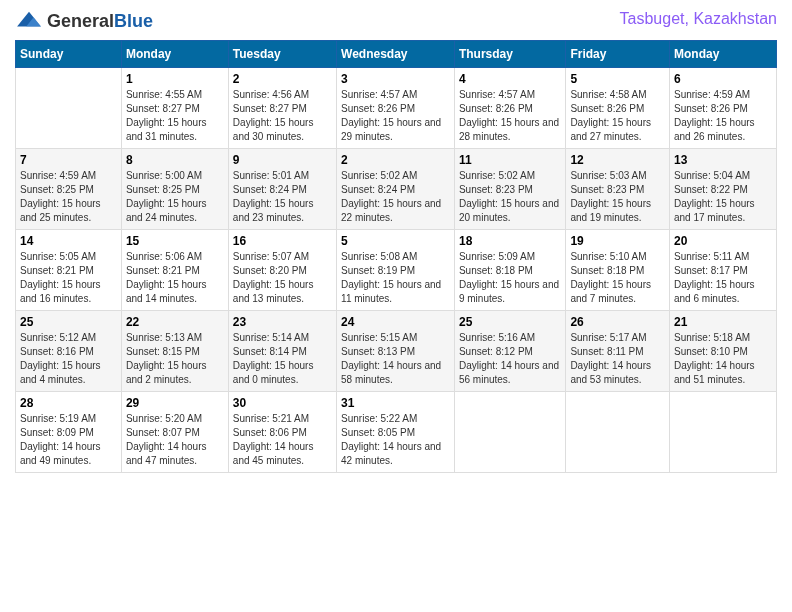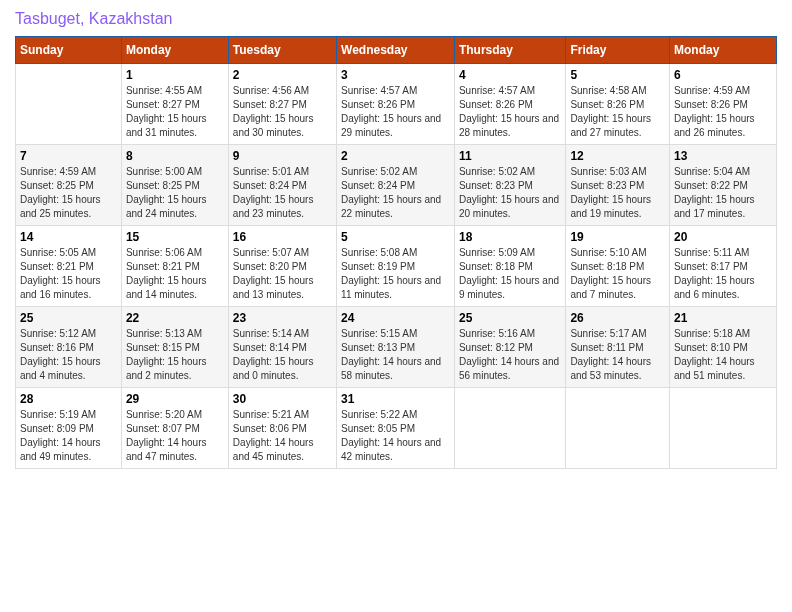--- a/index.html
+++ b/index.html
@@ -47,21 +47,21 @@
     .subtitle {
       font-size: 16px;
       color: #8b5cf6;
     }
     table {
       width: 100%;
       border-collapse: collapse;
       font-size: 11px;
     }
     thead tr th {
-      background: #c2410c;
+      background: #0369a1;
       color: #fff;
       padding: 6px 4px;
       text-align: left;
       font-size: 12px;
       font-weight: bold;
       border: 1px solid #1a5fa8;
     }
     tbody tr {
       border-bottom: 1px solid #ccc;
     }
@@ -89,20 +89,29 @@
       background: #f5f5f5;
     }
     td.empty {
       background: #fff !important;
     }
   </style>
 </head>
 <body>
 
 <div class="header">
+  <div class="logo">
+    <svg class="logo-icon" viewBox="0 0 30 24">
+      <polygon points="15,2 28,18 2,18" fill="#1a5fa8"></polygon>
+      <polygon points="20,8 28,18 12,18" fill="#4a90d9" opacity="0.7"></polygon>
+    </svg>
+    <div>
+      <span class="logo-text-general">General</span><span class="logo-text-blue">Blue</span>
+    </div>
+  </div>
   <div class="title-block">
     <div class="subtitle">Tasbuget, Kazakhstan</div>
   </div>
 </div>
 
 <table>
   <thead>
     <tr id="header-row">
         <th>Sunday</th>
         <th>Monday</th>

